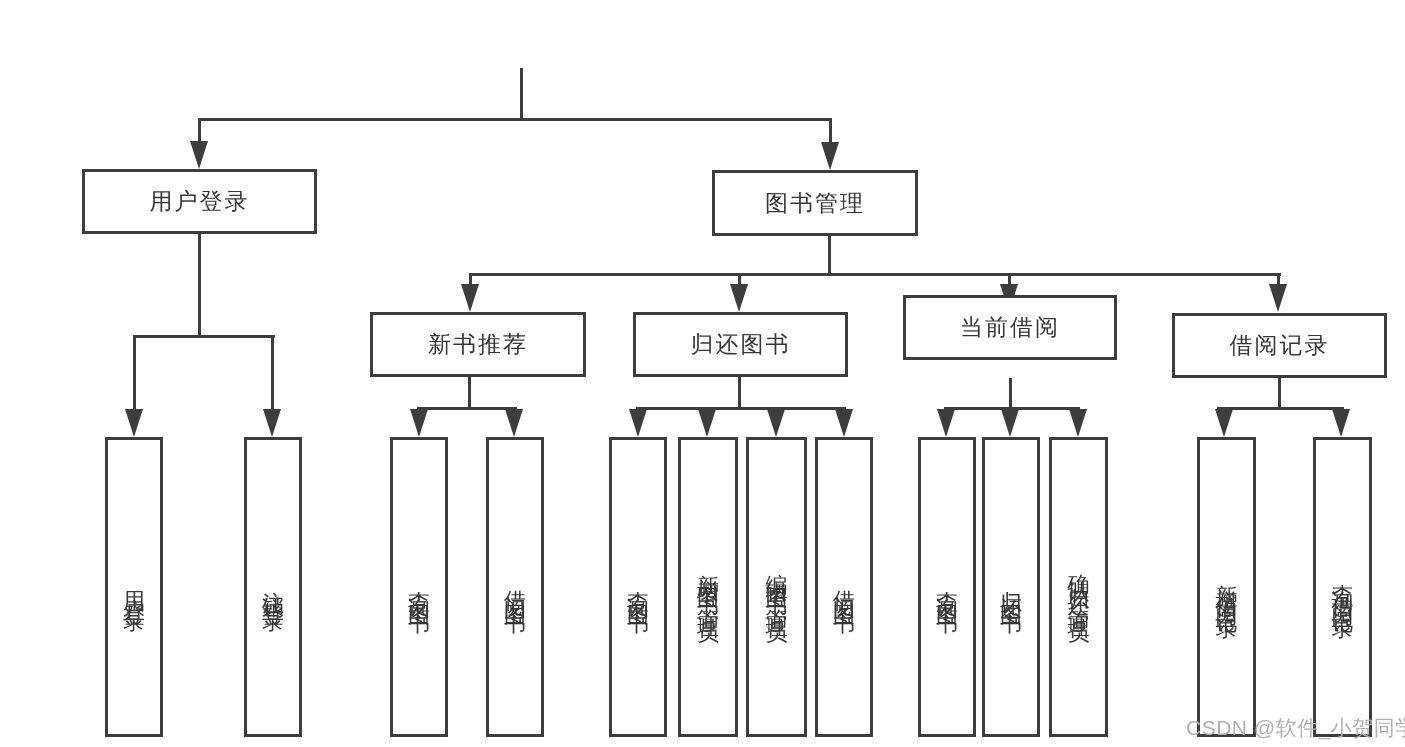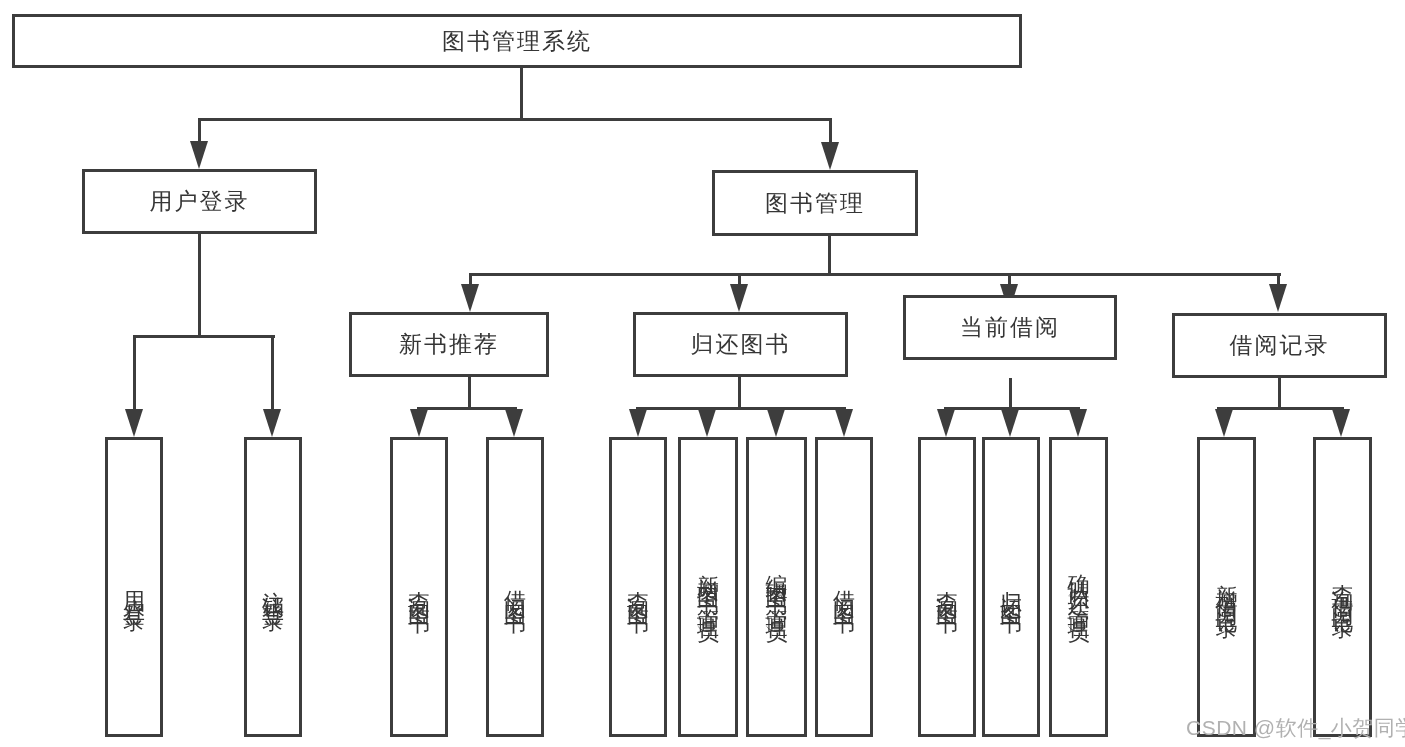--- a/index.html
+++ b/index.html
@@ -34,23 +34,20 @@
   .watermark{
     position:absolute;left:1186px;top:714px;font-size:21px;
     color:var(--watermark);letter-spacing:0.5px;z-index:5;white-space:nowrap;
   }
 </style>
 </head>
 <body>
 
 <div class="stage">
 
-  <div class="node" style="left:12px;top:14px;width:1010px;height:54px;">
-    <span>图书管理系统</span>
-  </div>
 
   <div class="vline" style="left:520px;top:68px;height:53px;"></div>
   <div class="hline" style="left:198px;top:118px;width:634px;"></div>
   <div class="vline" style="left:198px;top:120px;height:23px;"></div>
   <div class="arrow" style="left:190px;top:141px;"></div>
   <div class="vline" style="left:829px;top:120px;height:24px;"></div>
   <div class="arrow" style="left:821px;top:142px;"></div>
 
   <div class="node" style="left:82px;top:169px;width:235px;height:65px;">
     <span>用户登录</span>
@@ -70,21 +67,21 @@
   <div class="hline" style="left:469px;top:273px;width:812px;"></div>
   <div class="vline" style="left:469px;top:276px;height:10px;"></div>
   <div class="vline" style="left:738px;top:276px;height:10px;"></div>
   <div class="vline" style="left:1008px;top:276px;height:10px;"></div>
   <div class="vline" style="left:1277px;top:276px;height:10px;"></div>
   <div class="arrow" style="left:461px;top:284px;"></div>
   <div class="arrow" style="left:730px;top:284px;"></div>
   <div class="arrow" style="left:1000px;top:284px;"></div>
   <div class="arrow" style="left:1269px;top:284px;"></div>
 
-  <div class="node" style="left:349px;top:312px;width:200px;height:65px;">
+  <div class="node" style="left:370px;top:312px;width:216px;height:65px;">
     <span>新书推荐</span>
   </div>
   <div class="node" style="left:633px;top:312px;width:215px;height:65px;">
     <span>归还图书</span>
   </div>
   <div class="node" style="left:903px;top:295px;width:214px;height:65px;">
     <span>当前借阅</span>
   </div>
   <div class="node" style="left:1172px;top:313px;width:215px;height:65px;">
     <span>借阅记录</span>

